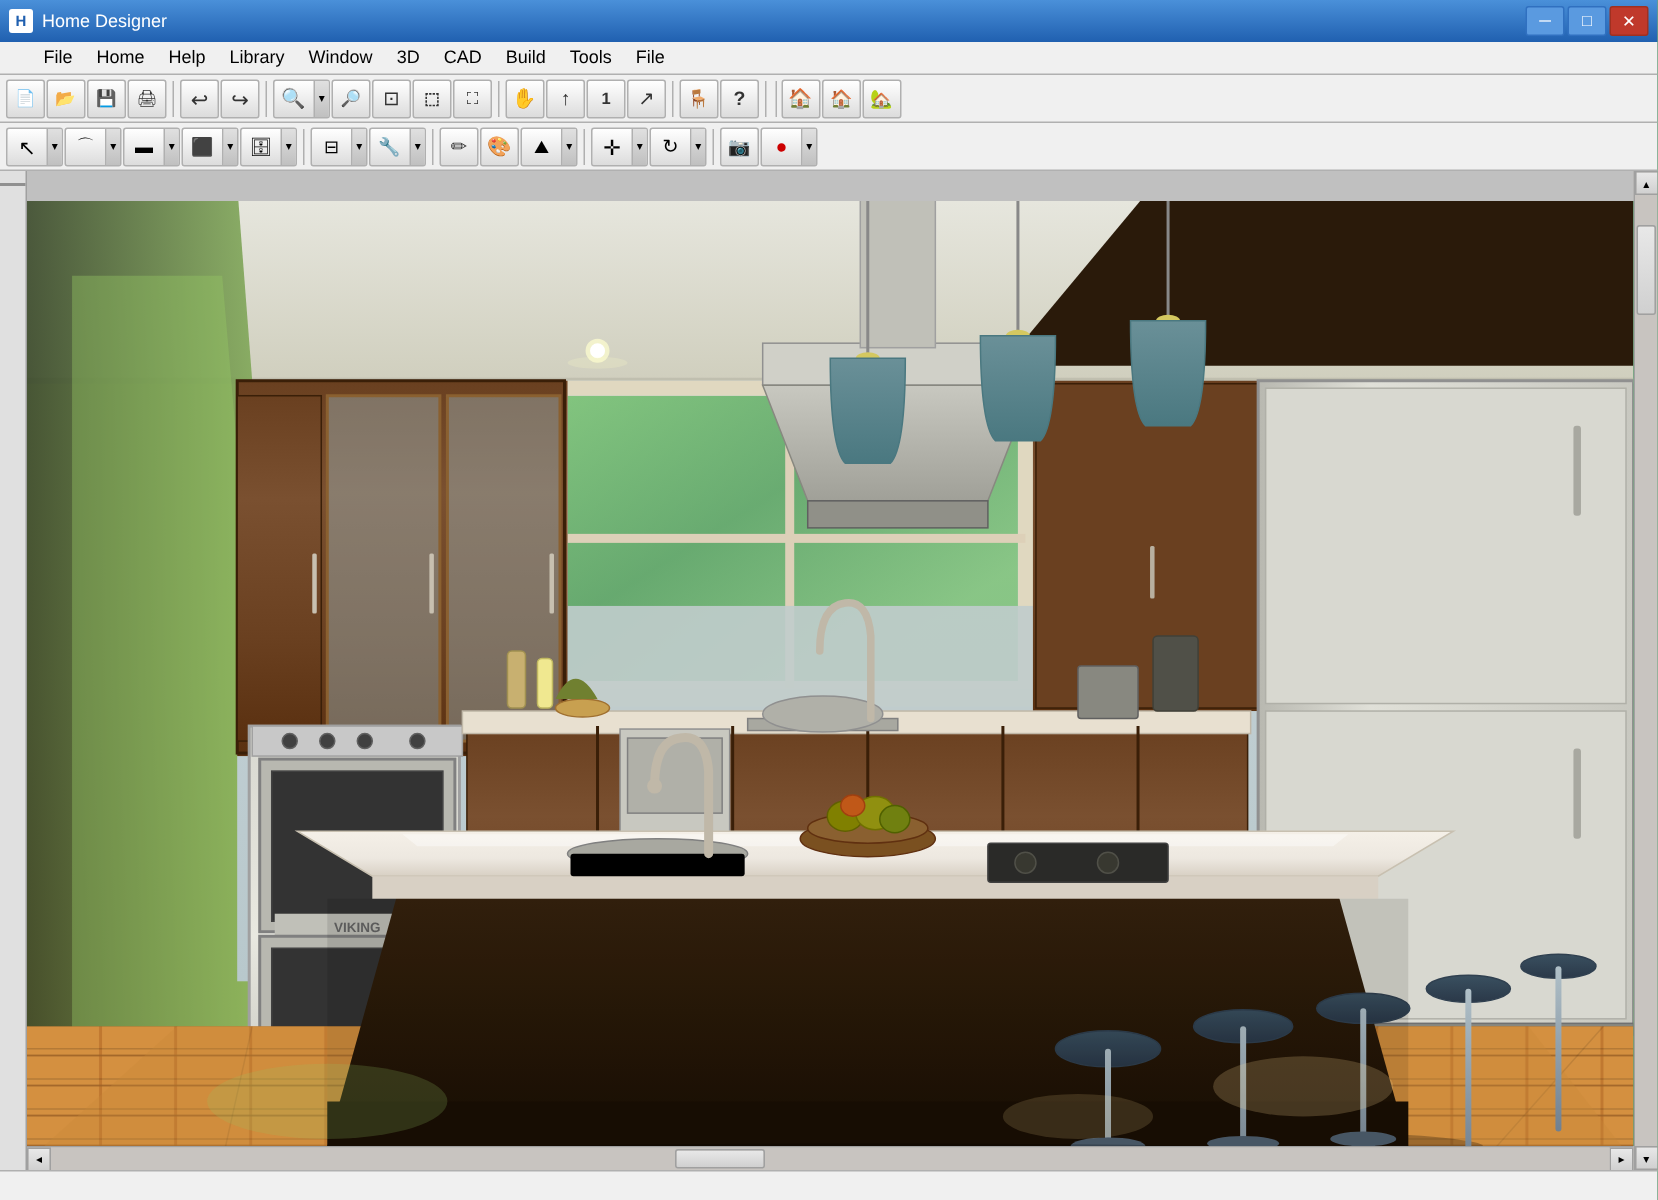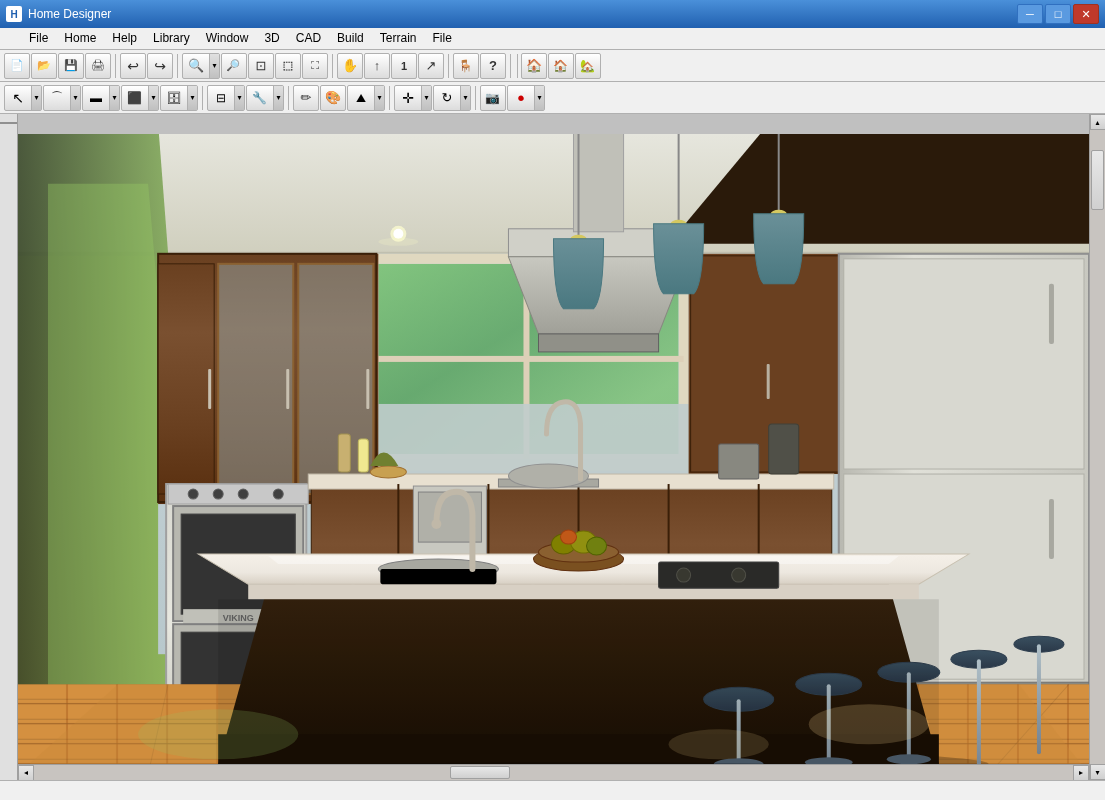--- a/index.html
+++ b/index.html
@@ -243,21 +243,21 @@
 
 <div id="menu-bar">
   <div class="menu-item">File</div>
   <div class="menu-item">Home</div>
   <div class="menu-item">Help</div>
   <div class="menu-item">Library</div>
   <div class="menu-item">Window</div>
   <div class="menu-item">3D</div>
   <div class="menu-item">CAD</div>
   <div class="menu-item">Build</div>
-  <div class="menu-item">Terrain</div>
+  <div class="menu-item">Tools</div>
   <div class="menu-item">File</div>
 </div>
 
 <div id="toolbar1">
 
   <div class="tb-btn">
     <span>📄</span>
   </div>
   <div class="tb-btn">
     <span>📂</span>

